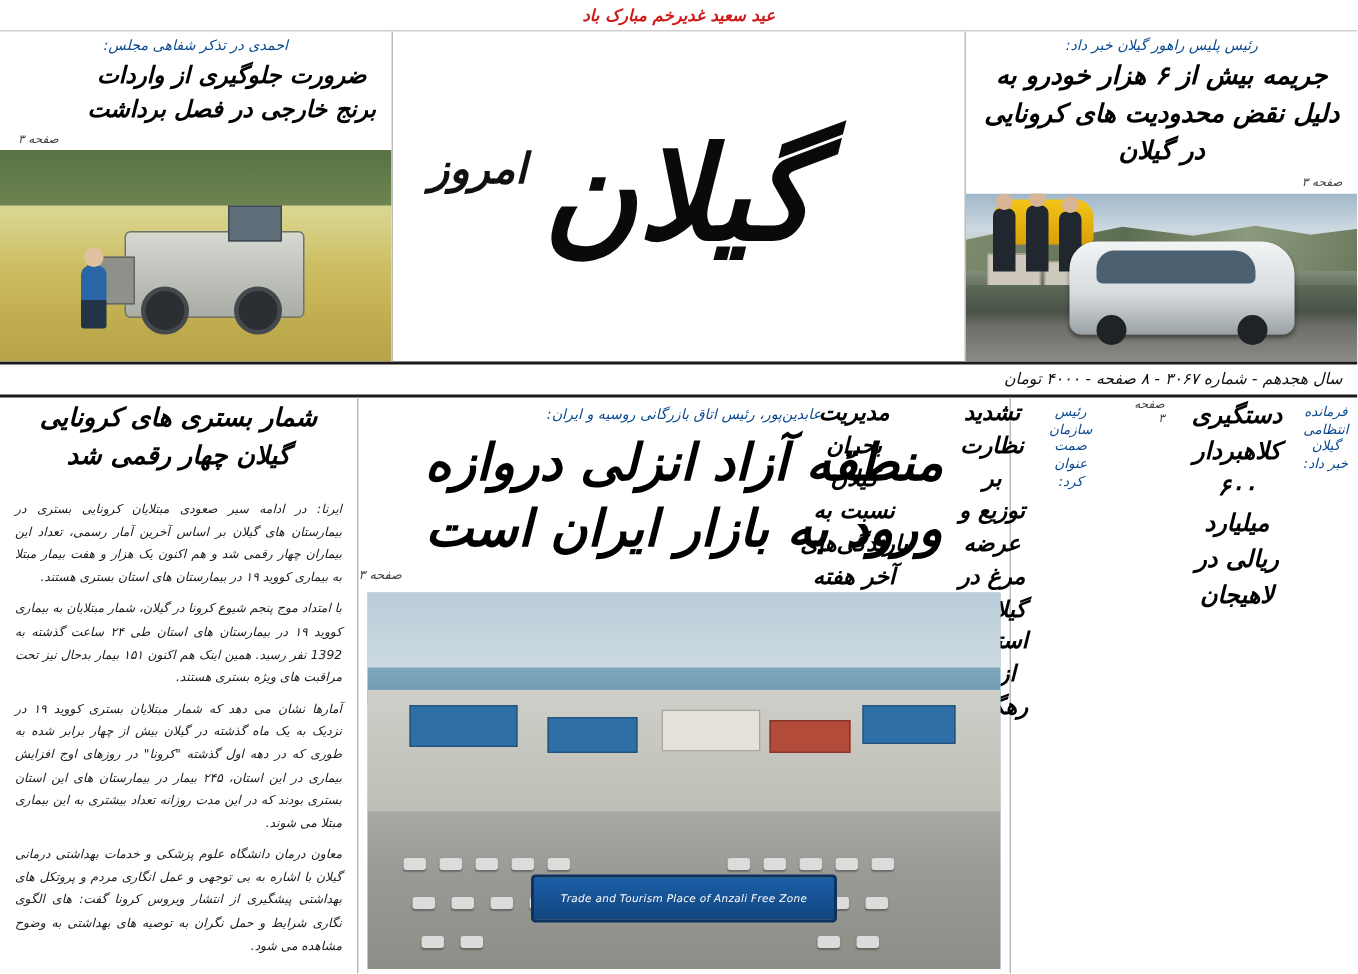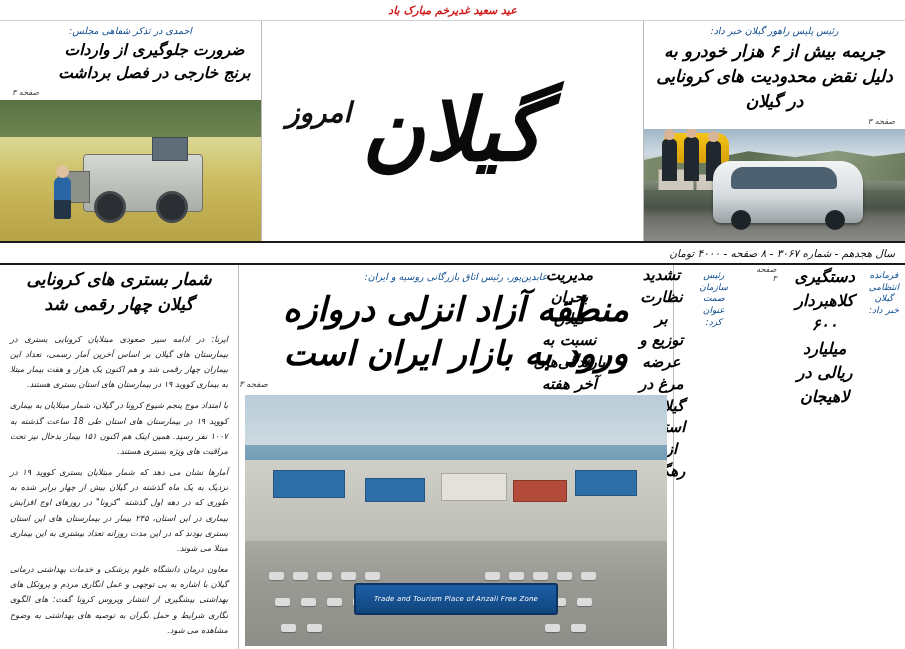--- a/index.html
+++ b/index.html
@@ -524,21 +524,21 @@
     </div>
 
     <div class="col-left">
       <div class="rep-head">شمار بستری های کرونایی گیلان چهار رقمی شد</div>
       <div class="rep-photo">
         <div class="rp-wall"></div>
 
       </div>
       <div class="rep-body">
         <p>ایرنا: در ادامه سیر صعودی مبتلایان کرونایی بستری در بیمارستان های گیلان بر اساس آخرین آمار رسمی، تعداد این بیماران چهار رقمی شد و هم اکنون یک هزار و هفت بیمار مبتلا به بیماری کووید ۱۹ در بیمارستان های استان بستری هستند.</p>
-        <p>با امتداد موج پنجم شیوع کرونا در گیلان، شمار مبتلایان به بیماری کووید ۱۹ در بیمارستان های استان طی 18 ساعت گذشته به ۱۰۰۷ نفر رسید. همین اینک هم اکنون ۱۵۱ بیمار بدحال نیز تحت مراقبت های ویژه بستری هستند.</p>
+        <p>با امتداد موج پنجم شیوع کرونا در گیلان، شمار مبتلایان به بیماری کووید ۱۹ در بیمارستان های استان طی ۲۴ ساعت گذشته به 1392 نفر رسید. همین اینک هم اکنون ۱۵۱ بیمار بدحال نیز تحت مراقبت های ویژه بستری هستند.</p>
         <p>آمارها نشان می دهد که شمار مبتلایان بستری کووید ۱۹ در نزدیک به یک ماه گذشته در گیلان بیش از چهار برابر شده به طوری که در دهه اول گذشته "کرونا" در روزهای اوج افزایش بیماری در این استان، ۲۴۵ بیمار در بیمارستان های این استان بستری بودند که در این مدت روزانه تعداد بیشتری به این بیماری مبتلا می شوند.</p>
         <p>معاون درمان دانشگاه علوم پزشکی و خدمات بهداشتی درمانی گیلان با اشاره به بی توجهی و عمل انگاری مردم و پروتکل های بهداشتی پیشگیری از انتشار ویروس کرونا گفت: های الگوی نگاری شرایط و حمل نگران به توصیه های بهداشتی به وضوح مشاهده می شود.</p>
 
       </div>
     </div>
 
   </div>
 </div>
 
 </body></html>

